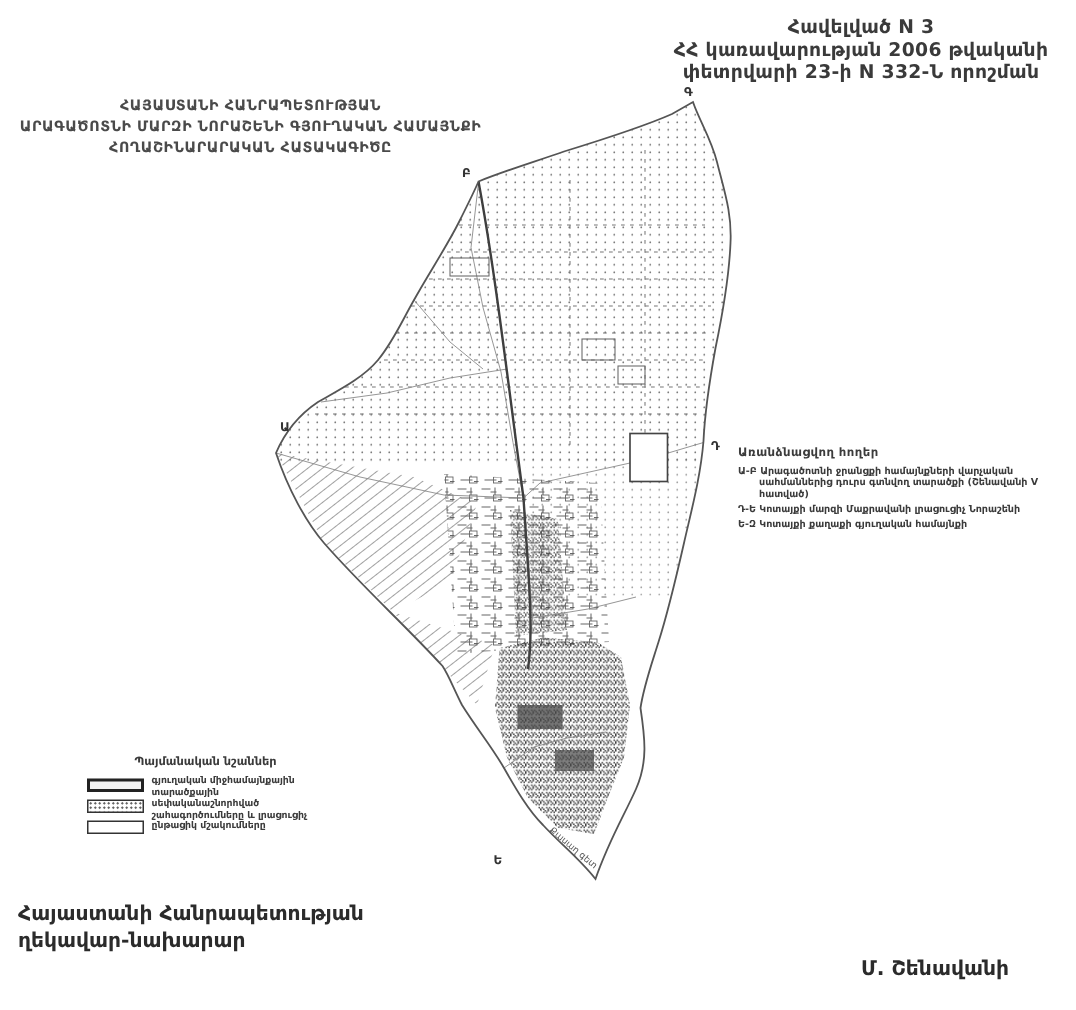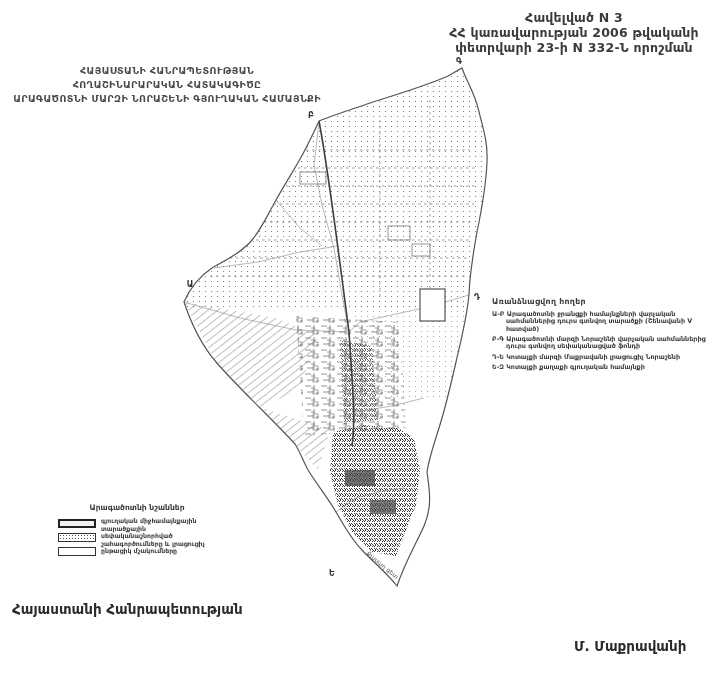--- a/index.html
+++ b/index.html
@@ -31,22 +31,22 @@
 <body>
 
 <div class="abs appendix">
   <div>Հավելված N 3</div>
   <div>ՀՀ կառավարության 2006 թվականի</div>
   <div>փետրվարի 23-ի N  332-Ն որոշման</div>
 </div>
 
 <div class="abs maptitle">
   <div>ՀԱՅԱՍՏԱՆԻ ՀԱՆՐԱՊԵՏՈՒԹՅԱՆ</div>
+  <div>ԱՐԱԳԱԾՈՏՆԻ ՄԱՐԶԻ ՆՈՐԱՇԵՆԻ ԳՅՈՒՂԱԿԱՆ ՀԱՄԱՅՆՔԻ</div>
   <div>ՀՈՂԱՇԻՆԱՐԱՐԱԿԱՆ ՀԱՏԱԿԱԳԻԾԸ</div>
-  <div>ԱՐԱԳԱԾՈՏՆԻ ՄԱՐԶԻ ՆՈՐԱՇԵՆԻ ԳՅՈՒՂԱԿԱՆ ՀԱՄԱՅՆՔԻ</div>
 </div>
 
 <svg class="abs" style="left:155px;top:48px;width:370px;height:560px" viewBox="155 48 370 560">
   <defs>
     <clipPath id="mapclip">
       <path d="M462,68 C466,80 474,92 478,108 C483,128 488,142 487,162 C486,186 482,208 477,232
                C473,254 470,272 469,294 C467,318 461,340 456,362 C451,384 446,406 439,428
                C434,444 429,458 427,472 C430,492 432,508 424,526 C416,544 406,560 397,586
                C386,572 373,562 362,550 C352,540 344,526 336,512 C328,498 318,486 308,470
                C302,458 299,450 295,444 C284,432 272,420 260,408 C246,394 230,378 216,362
@@ -149,46 +149,43 @@
   <text transform="translate(366,554) rotate(40)" font-size="6" fill="#555">Քասաղ գետ</text>
 </svg>
 
 <div class="abs notes">
   <div class="notes-heading">Առանձնացվող հողեր</div>
   <div class="note-item">
     <span class="note-code">Ա-Բ</span>
     <span>Արագածոտնի ջրանցքի համայնքների վարչական սահմաններից դուրս գտնվող տարածքի (Շենավանի V հատված)</span>
   </div>
   <div class="note-item">
-    <span class="note-code">Բ-Գ</span>
-    <span>Արագածոտնի մարզի Նորաշենի վարչական սահմաններից դուրս գտնվող սեփականացված ֆոնդի</span>
-  </div>
-  <div class="note-item">
     <span class="note-code">Դ-Ե</span>
     <span>Կոտայքի մարզի Մաքրավանի լրացուցիչ Նորաշենի</span>
   </div>
   <div class="note-item">
     <span class="note-code">Ե-Զ</span>
     <span>Կոտայքի քաղաքի գյուղական համայնքի</span>
   </div>
 </div>
 
 <div class="abs legend">
-  <div class="legend-title">Արագածոտնի նշաններ</div>
+  <div class="legend-title">Պայմանական նշաններ</div>
   <div class="legend-body">
     <div class="legend-swatches">
       <div class="swatch sw-0"></div>
       <div class="swatch sw-1"></div>
       <div class="swatch sw-2"></div>
     </div>
     <div class="legend-text">
       <div>գյուղական միջհամայնքային</div>
       <div>տարածքային սեփականաշնորհված</div>
       <div>շահագործումները և լրացուցիչ</div>
       <div>ընթացիկ մշակումները</div>
     </div>
   </div>
 </div>
 
 <div class="abs footer-left">
   <div>Հայաստանի Հանրապետության</div>
+  <div>ղեկավար-նախարար</div>
 </div>
-<div class="abs signature">Մ. Մաքրավանի</div>
+<div class="abs signature">Մ. Շենավանի</div>
 
 </body></html>

